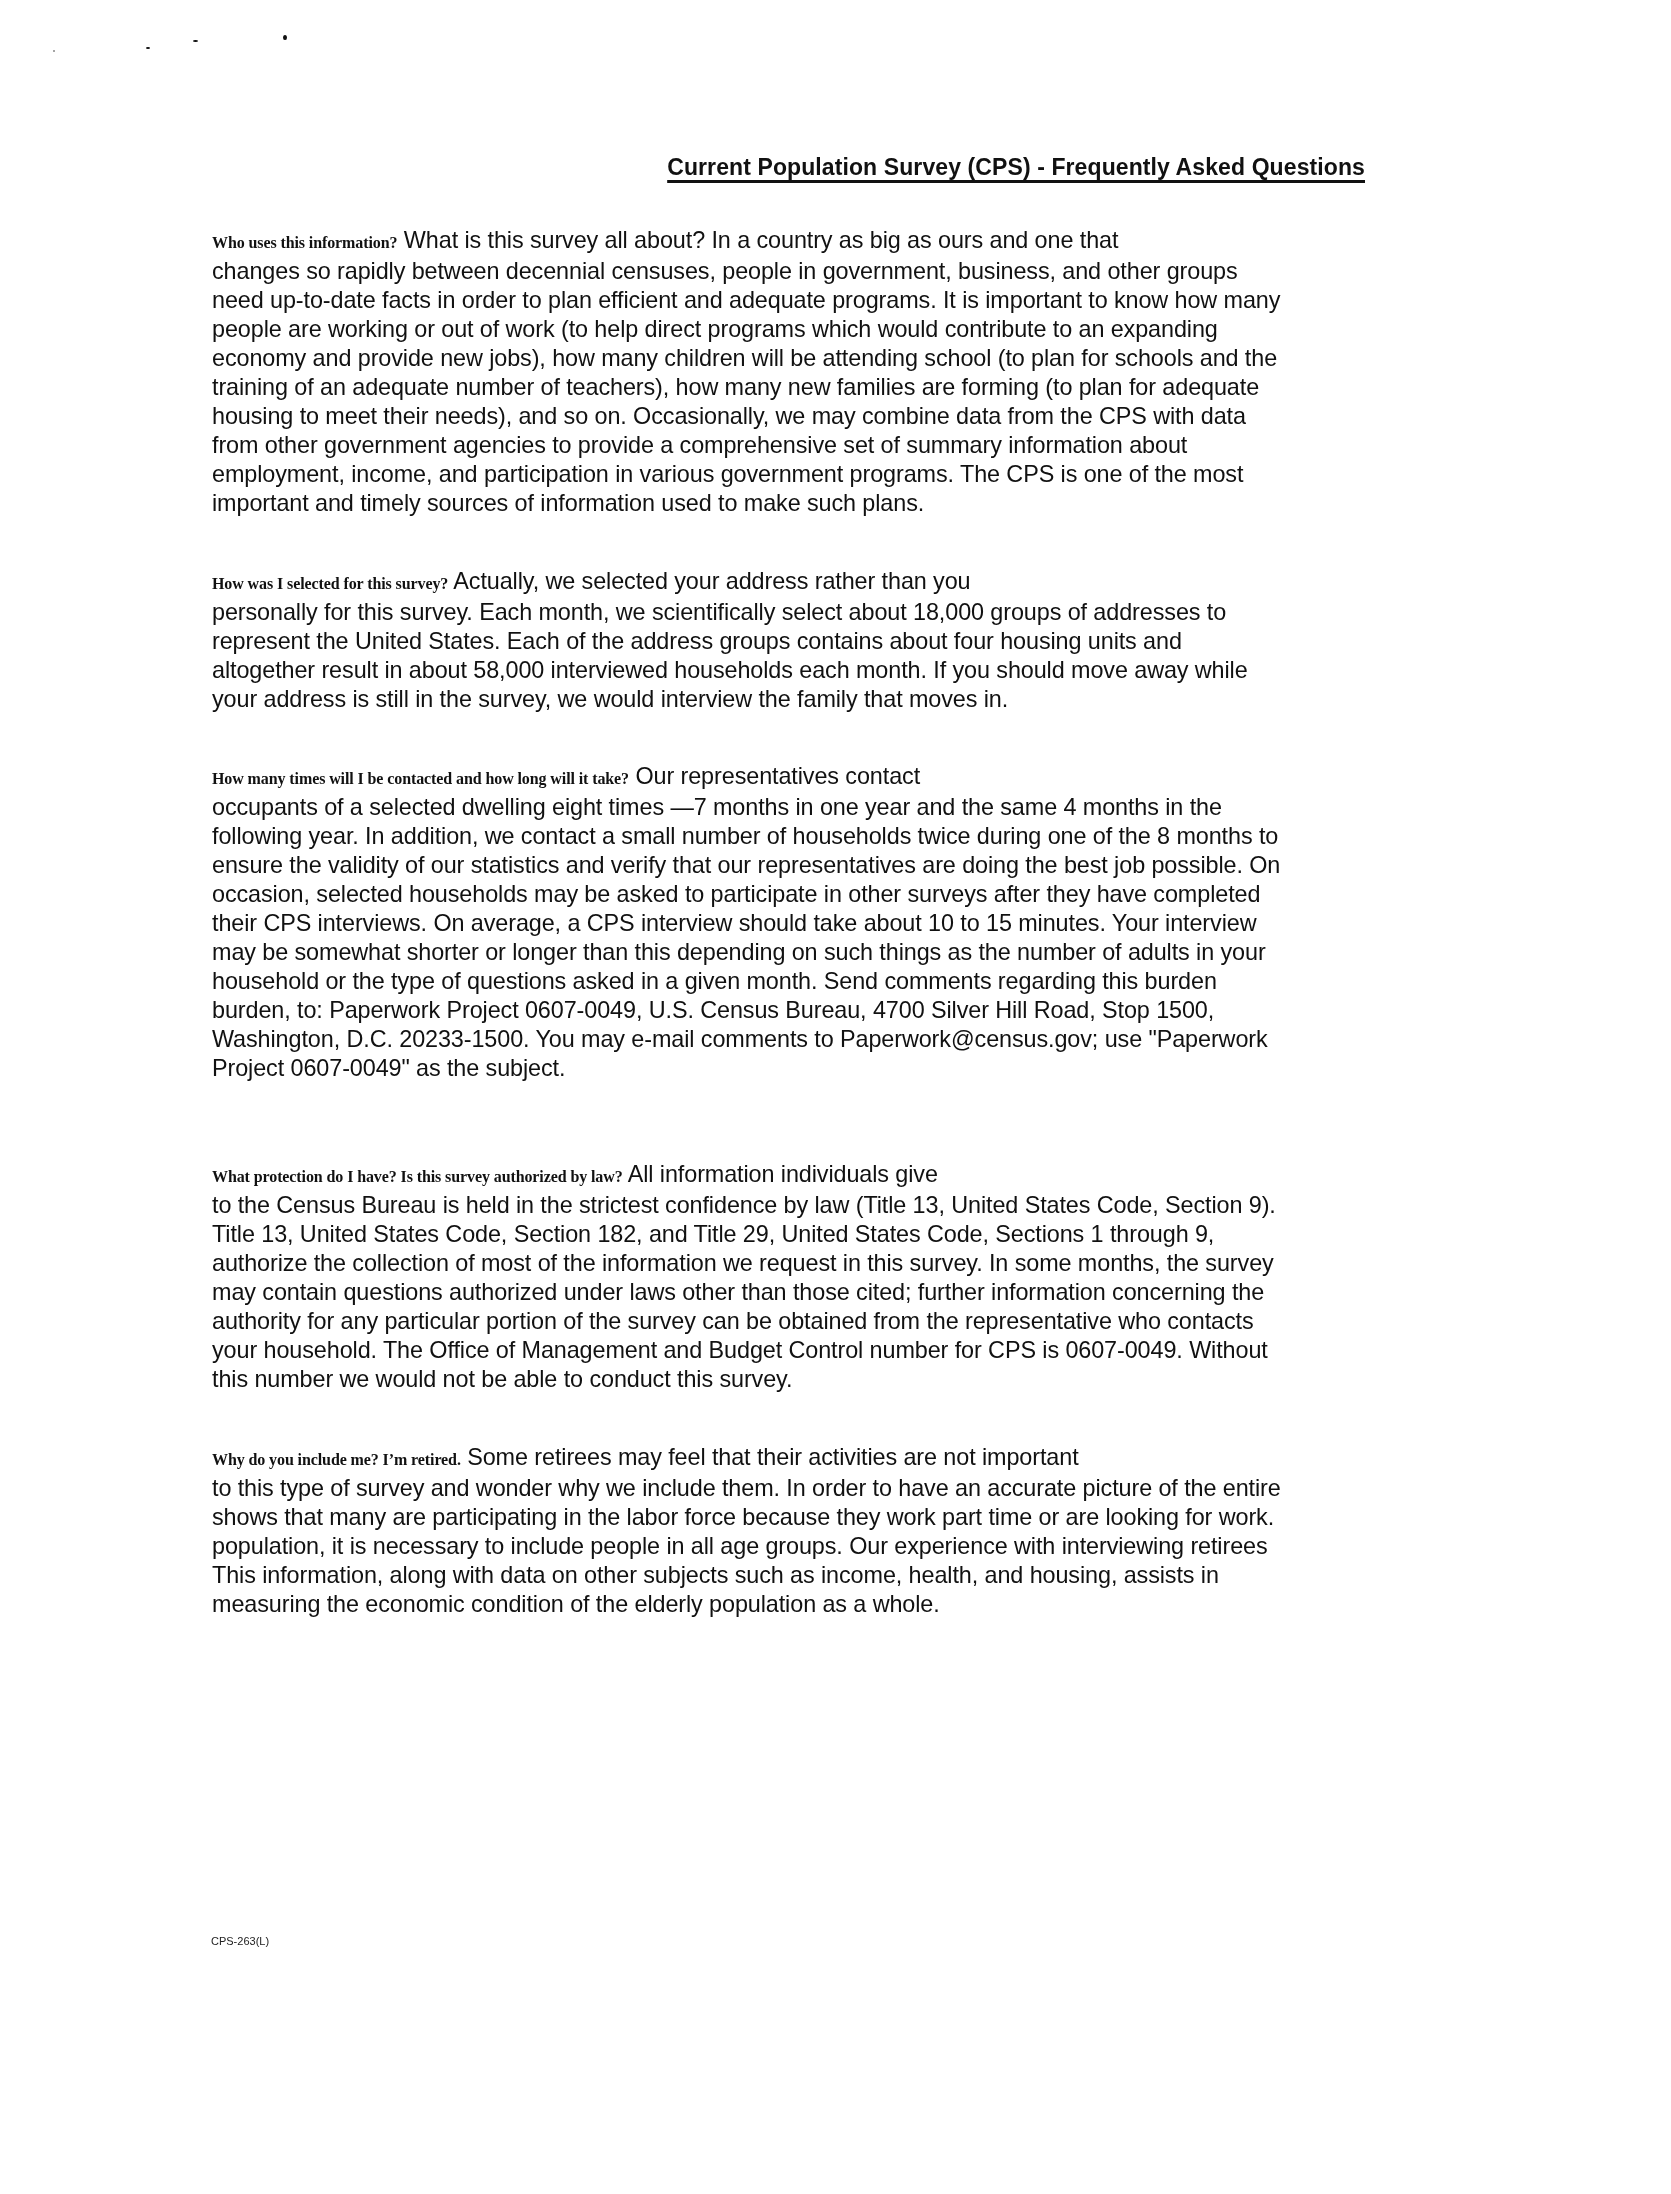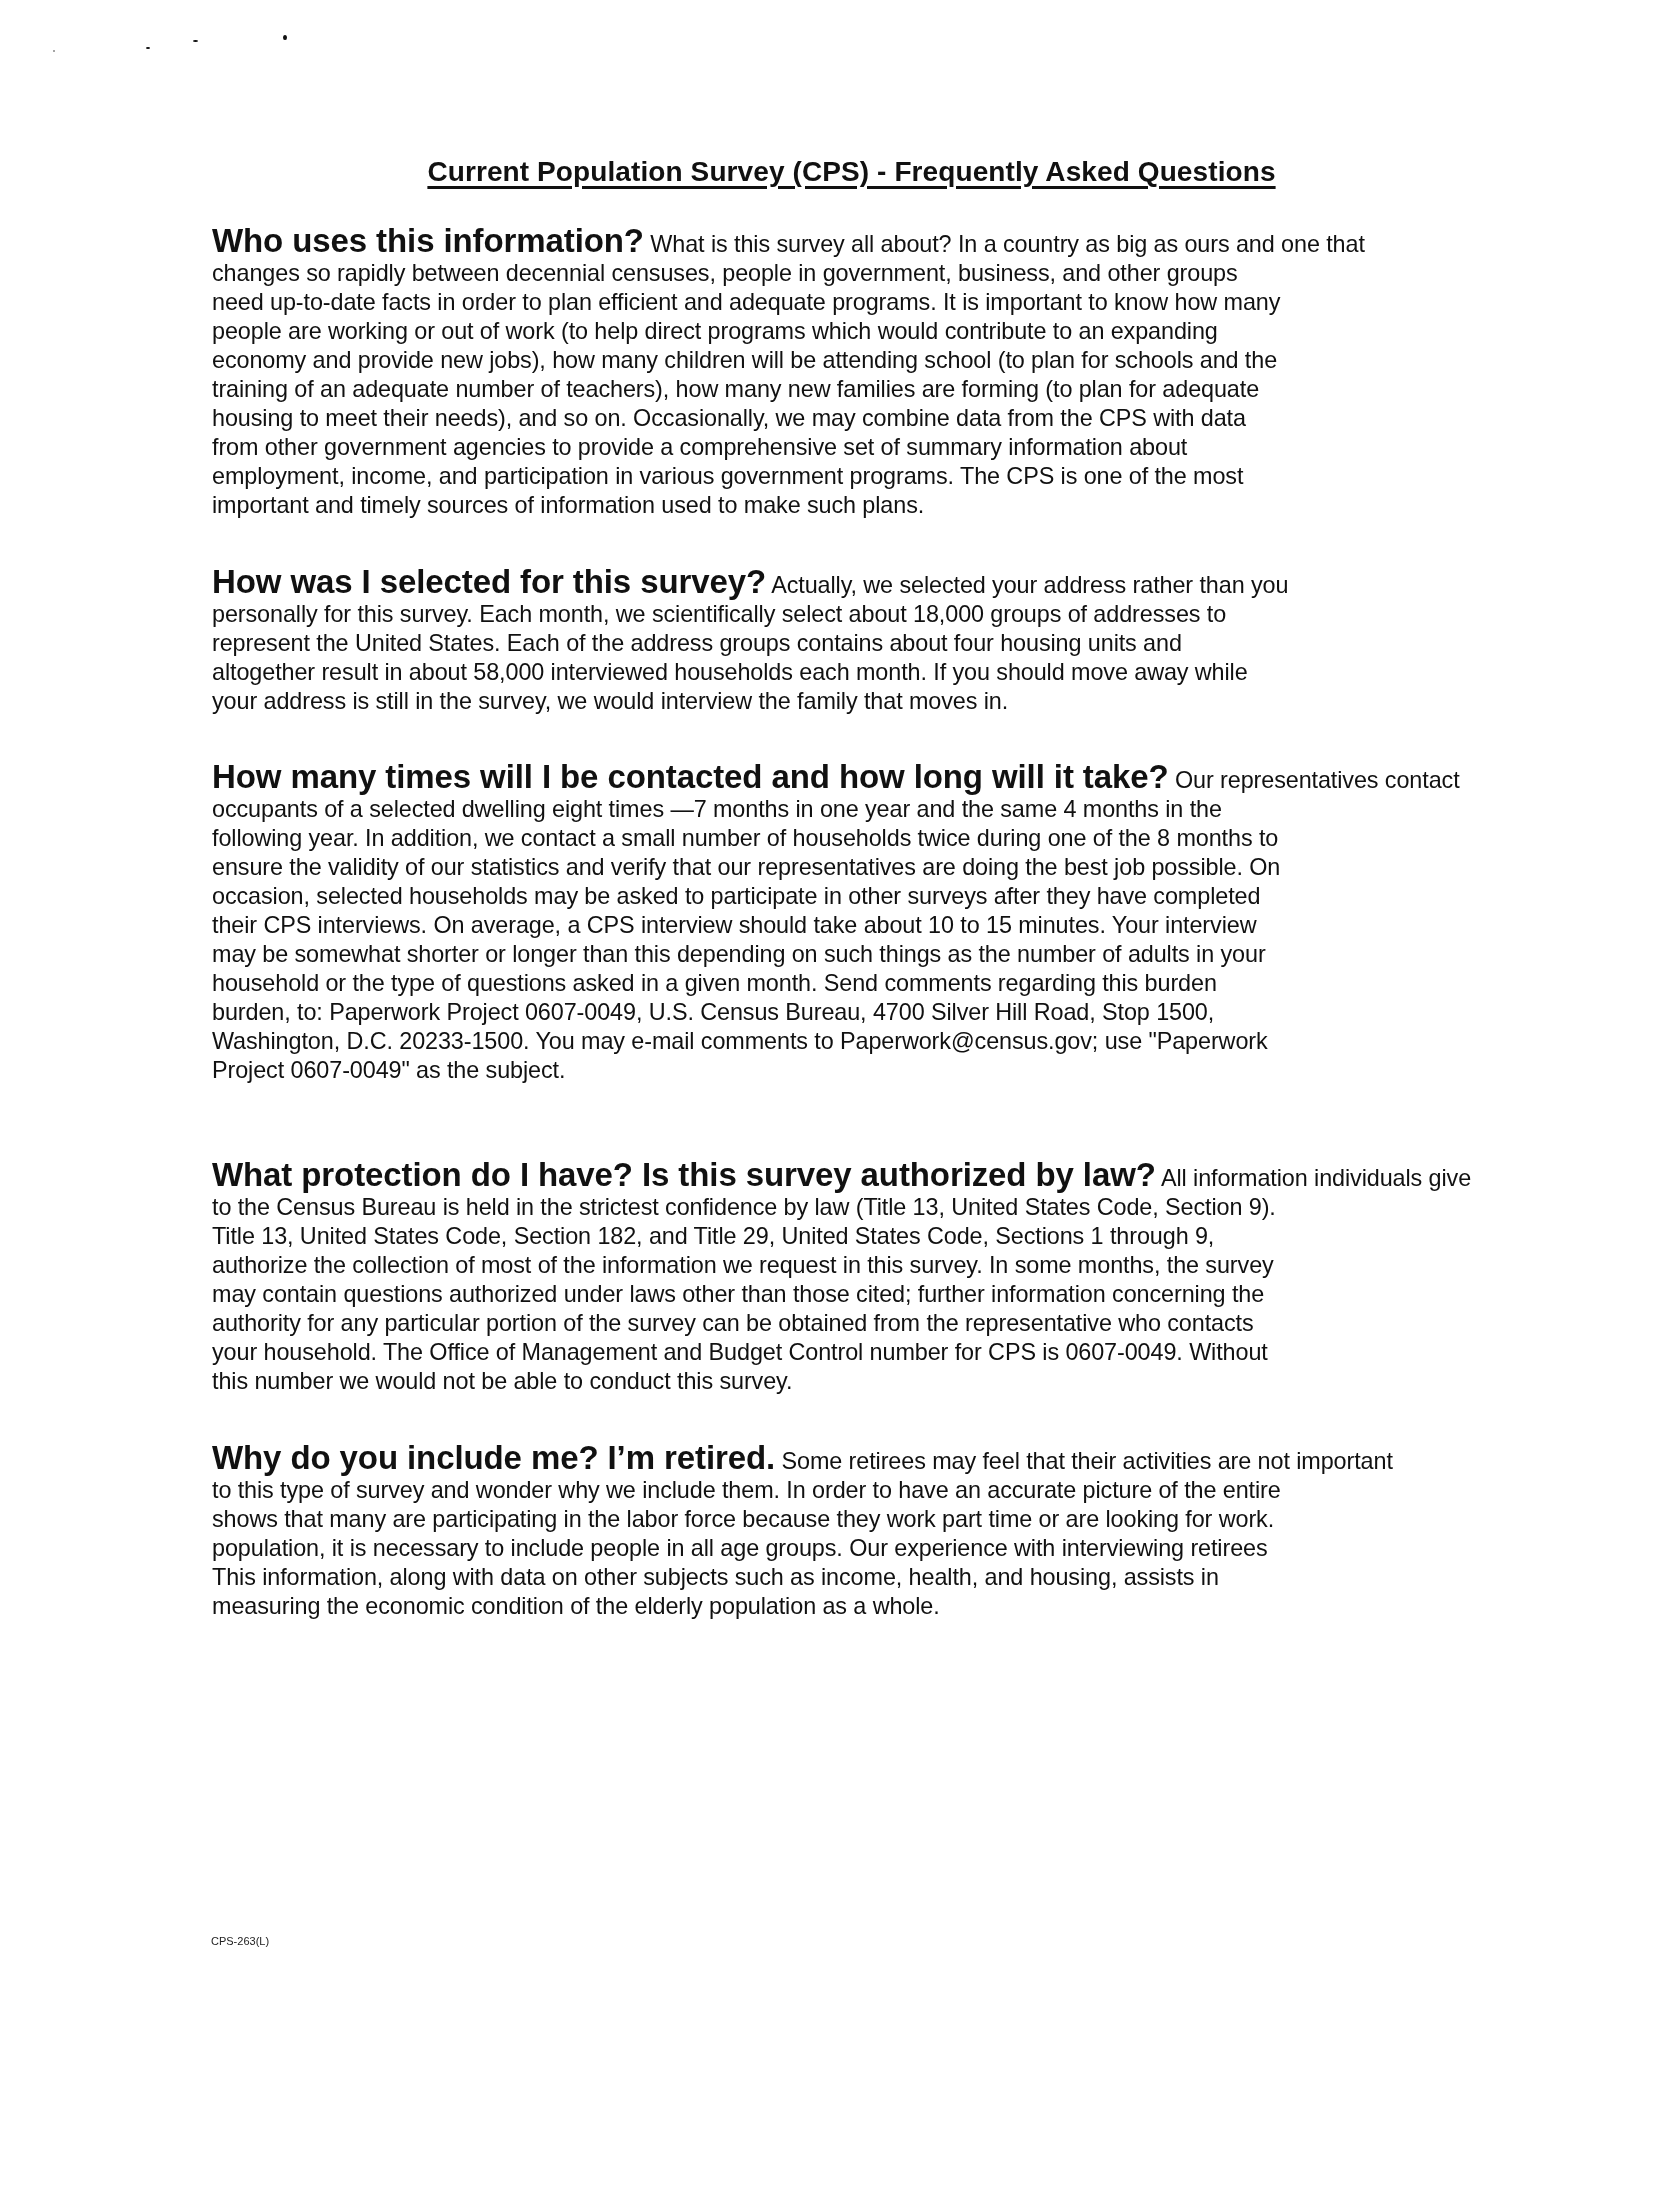--- a/index.html
+++ b/index.html
@@ -3,29 +3,29 @@
 <meta charset="utf-8">
 <style>
   html, body { margin: 0; padding: 0; background: #ffffff; }
   body {
     width: 1672px; height: 2194px; position: relative; overflow: hidden;
     font-family: "Liberation Sans", sans-serif; color: #111;
   }
   .speck { position: absolute; background: #111; border-radius: 50%; }
   .title {
     position: absolute; left: 338px; top: 135px; width: 1027px;
-    text-align: center; font-weight: bold; font-size: 28px; line-height: 35px;
+    text-align: right; font-weight: bold; font-size: 23px; line-height: 35px;
     text-decoration: underline; text-decoration-thickness: 2.5px; text-underline-offset: 5px;
     white-space: nowrap; letter-spacing: 0.1px;
   }
   .section {
     position: absolute; left: 212px; width: 1256px;
     font-size: 23.4px; line-height: 29px; letter-spacing: -0.1px;
   }
-  .section .q { font-weight: bold; font-size: 33px; }
+  .section .q { font-weight: bold; font-size: 16px; font-family: Liberation Serif, serif; }
   .line { display: block; white-space: nowrap; }
   .footer {
     position: absolute; left: 211px; top: 1935px; font-size: 11px; color: #222;
   }
 </style>
 </head>
 <body>
 
 <div class="speck" style="left:53px;top:50px;width:2px;height:2px;opacity:.5"></div>
 <div class="speck" style="left:146px;top:47px;width:3.5px;height:2px"></div>

